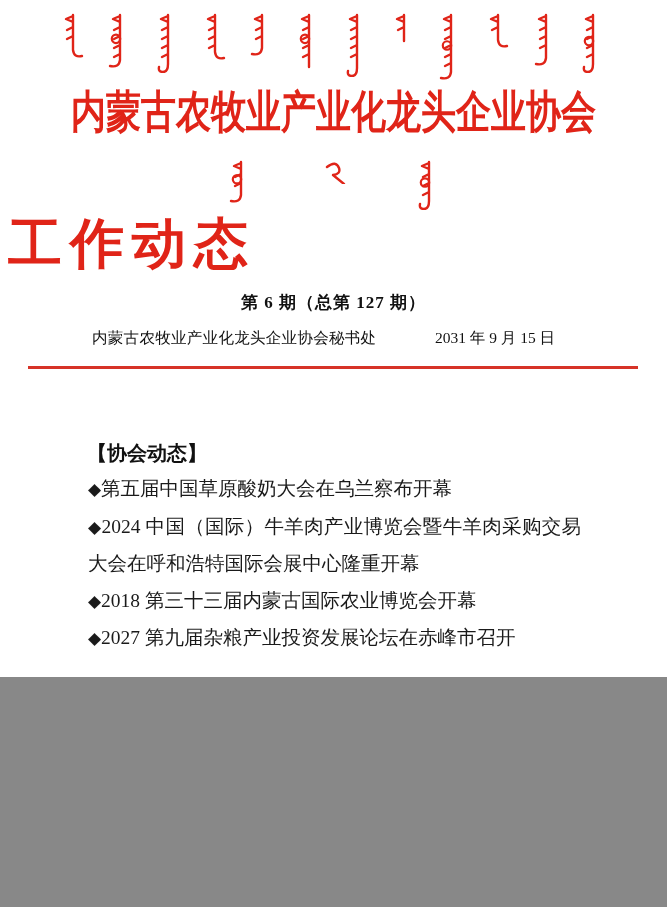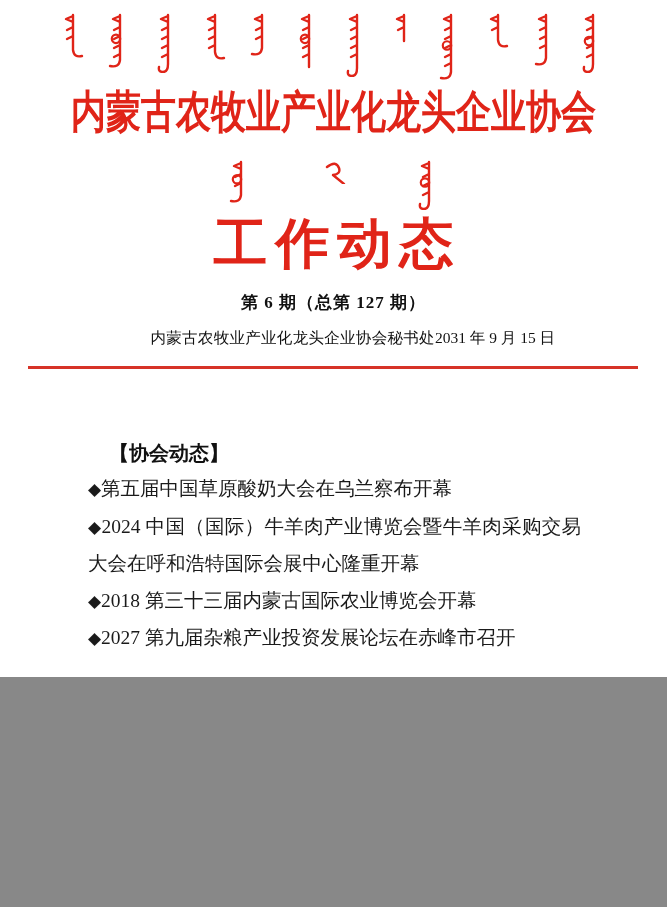--- a/index.html
+++ b/index.html
@@ -22,49 +22,49 @@
   
   .org-title{
     position:absolute;top:82px;left:0;width:100%;margin:0;
     text-align:center;color:#e02418;
     font-size:35px;font-weight:700;letter-spacing:0px;
     transform:scaleY(1.28);transform-origin:top center;
     white-space:nowrap;
   }
   .doc-title{
     position:absolute;top:208px;left:0;width:100%;margin:0;
-    text-align:center;color:#e02418;
+    color:#e02418;
     font-size:54px;font-weight:700;letter-spacing:8px;text-indent:8px;
     white-space:nowrap;
   }
   .issue-line{
     position:absolute;top:291px;left:0;width:100%;
     text-align:center;font-weight:700;font-size:17px;color:#111111;
     letter-spacing:1px;
   }
   .meta-row{
     position:absolute;top:328px;left:92px;right:112px;
-    display:flex;justify-content:flex-end;align-items:baseline;
+    display:flex;justify-content:space-between;align-items:baseline;
     font-size:15.5px;color:#111111;
   }
   .meta-row .publisher{letter-spacing:0.3px;}
   .red-rule{
     position:absolute;top:366px;left:28px;width:610px;height:3px;
     background:#d63328;
   }
   
   .toc-title{
     position:absolute;top:403px;left:0;width:100%;
     text-align:center;font-family:"Liberation Sans","DejaVu Sans",sans-serif;
     font-weight:700;font-size:19px;color:#111111;letter-spacing:4px;
   }
   .section-label{
     position:absolute;top:440px;left:87px;
     font-family:Liberation Serif, serif;
-    font-weight:700;font-size:20px;color:#111111;margin-left:22px;
+    font-weight:700;font-size:20px;color:#111111;
   }
   .toc-list{
     position:absolute;top:471px;left:88px;width:493px;
     font-size:19.5px;line-height:36.6px;color:#1a1a1a;
     text-align:justify;text-justify:inter-character;
   }
   .toc-item{margin:0;}
   .toc-item .diamond{font-size:17px;}
   .footer{
     position:absolute;top:882px;left:0;width:100%;

